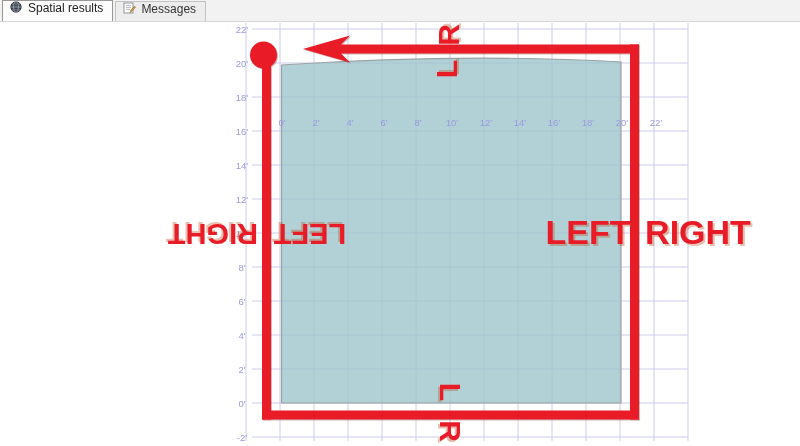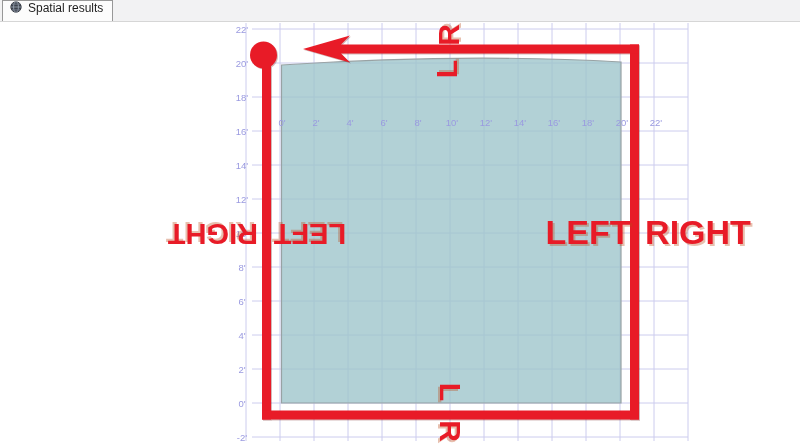--- a/index.html
+++ b/index.html
@@ -36,20 +36,32 @@
       <span class="icon">
         <svg width="13" height="12" viewBox="0 0 13 12">
           <circle cx="6" cy="6" r="5.2" fill="#3d434e" stroke="#262b33" stroke-width="0.8"></circle>
           <ellipse cx="6" cy="6" rx="2.4" ry="5.2" fill="none" stroke="#9fa9b6" stroke-width="0.8"></ellipse>
           <line x1="0.9" y1="6" x2="11.1" y2="6" stroke="#9fa9b6" stroke-width="0.8"></line>
           <line x1="1.8" y1="3.1" x2="10.2" y2="3.1" stroke="#8791a0" stroke-width="0.7"></line>
           <line x1="1.8" y1="8.9" x2="10.2" y2="8.9" stroke="#8791a0" stroke-width="0.7"></line>
         </svg>
       </span>
       <span>Spatial results</span>
+    </div>
+    <div class="tab inactive">
+      <span class="icon">
+        <svg width="13" height="12" viewBox="0 0 13 12">
+          <rect x="1" y="1" width="9" height="10" fill="#ffffff" stroke="#8a8a8a" stroke-width="0.9"></rect>
+          <line x1="3" y1="3.4" x2="8" y2="3.4" stroke="#aab0c4" stroke-width="0.9"></line>
+          <line x1="3" y1="5.4" x2="8" y2="5.4" stroke="#aab0c4" stroke-width="0.9"></line>
+          <line x1="3" y1="7.4" x2="7" y2="7.4" stroke="#aab0c4" stroke-width="0.9"></line>
+          <polygon points="7.2,10.6 8.2,7.6 11.6,4.2 12.6,5.2 9.2,8.6" fill="#e2a33c" stroke="#7a5a16" stroke-width="0.6"></polygon>
+        </svg>
+      </span>
+      <span>Messages</span>
     </div>
   </div>
 
   <svg class="plot" width="800" height="446" viewBox="0 0 800 446">
     <g id="grid-layer">
         <line x1="252" x2="688" y1="29" y2="29" stroke="#ccccee" stroke-width="1"></line>
         <line x1="252" x2="688" y1="63" y2="63" stroke="#ccccee" stroke-width="1"></line>
         <line x1="252" x2="688" y1="97" y2="97" stroke="#ccccee" stroke-width="1"></line>
         <line x1="252" x2="688" y1="131" y2="131" stroke="#ccccee" stroke-width="1"></line>
         <line x1="252" x2="688" y1="165" y2="165" stroke="#ccccee" stroke-width="1"></line>

